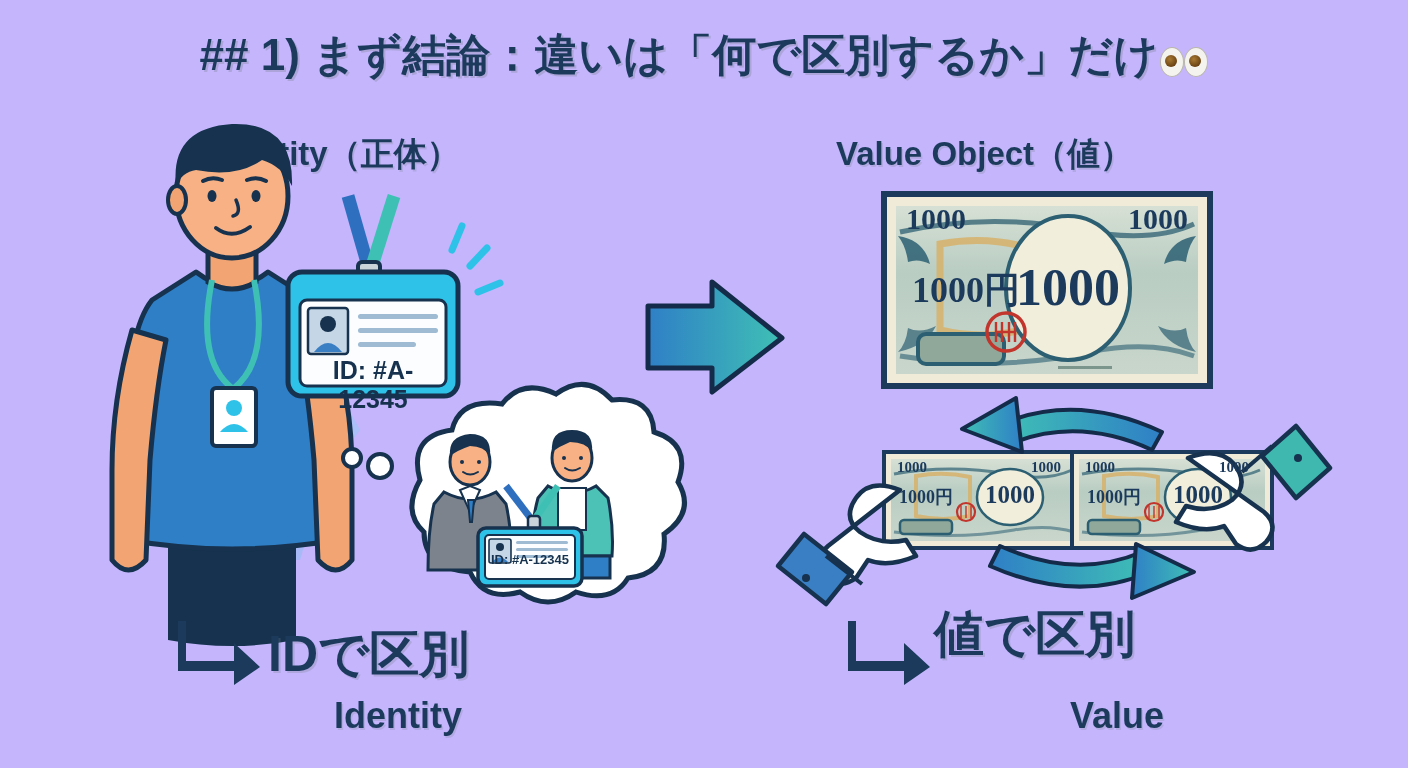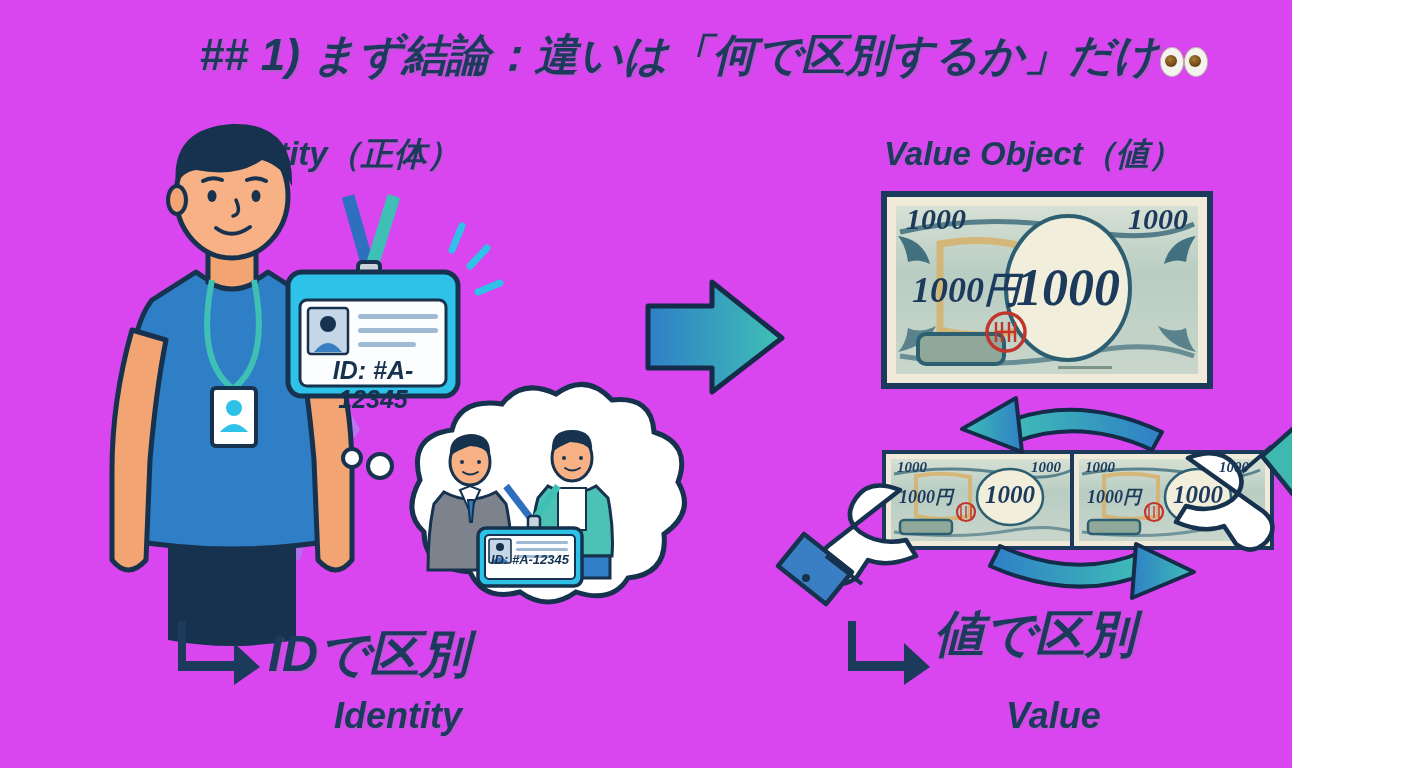--- a/index.html
+++ b/index.html
@@ -2,26 +2,25 @@
 <html><head>
 <meta charset="utf-8">
 <style>
   html, body {
     margin: 0;
     padding: 0;
     background: #ffffff;
   }
   #canvas {
     position: relative;
-    width: 1292px;
+    width: 1408px;
     height: 768px;
-    background: #d946ef;
+    background: #c4b5fd;
     overflow: hidden;
     font-family: "Liberation Sans", "DejaVu Sans", sans-serif;
-    font-style: italic;
   }
 
   
   .title {
     position: absolute;
     top: 26px;
     left: 0;
     width: 1408px;
     text-align: center;
     font-size: 44px;
@@ -61,21 +60,21 @@
   
   .col-heading {
     position: absolute;
     font-size: 33px;
     font-weight: bold;
     color: #1b3a5c;
     text-shadow: 1.5px 1.5px 0 rgba(120,130,140,0.25);
     white-space: nowrap;
   }
   #heading-entity { left: 236px; top: 132px; }
-  #heading-vo     { left: 884px; top: 132px; }
+  #heading-vo     { left: 836px; top: 132px; }
 
   
   .caption-jp {
     position: absolute;
     font-size: 50px;
     font-weight: bold;
     color: #1b3a5c;
     text-shadow: 2px 2px 0 rgba(120,130,140,0.28);
     white-space: nowrap;
   }
@@ -83,21 +82,21 @@
     position: absolute;
     font-size: 36px;
     font-weight: bold;
     color: #1b3a5c;
     text-shadow: 1.5px 1.5px 0 rgba(120,130,140,0.22);
     white-space: nowrap;
   }
   #cap-jp-left  { left: 268px; top: 621px; text-align: right; }
   #cap-en-left  { left: 334px; top: 695px; }
   #cap-jp-right { left: 934px; top: 601px; }
-  #cap-en-right { left: 1006px; top: 695px; }
+  #cap-en-right { left: 1070px; top: 695px; }
 
   .hook-arrow { position: absolute; }
   #hook-left  { left: 178px; top: 617px; }
   #hook-right { left: 848px; top: 617px; }
 
   
   .layer { position: absolute; left: 0; top: 0; }
 </style>
 </head>
 <body>

